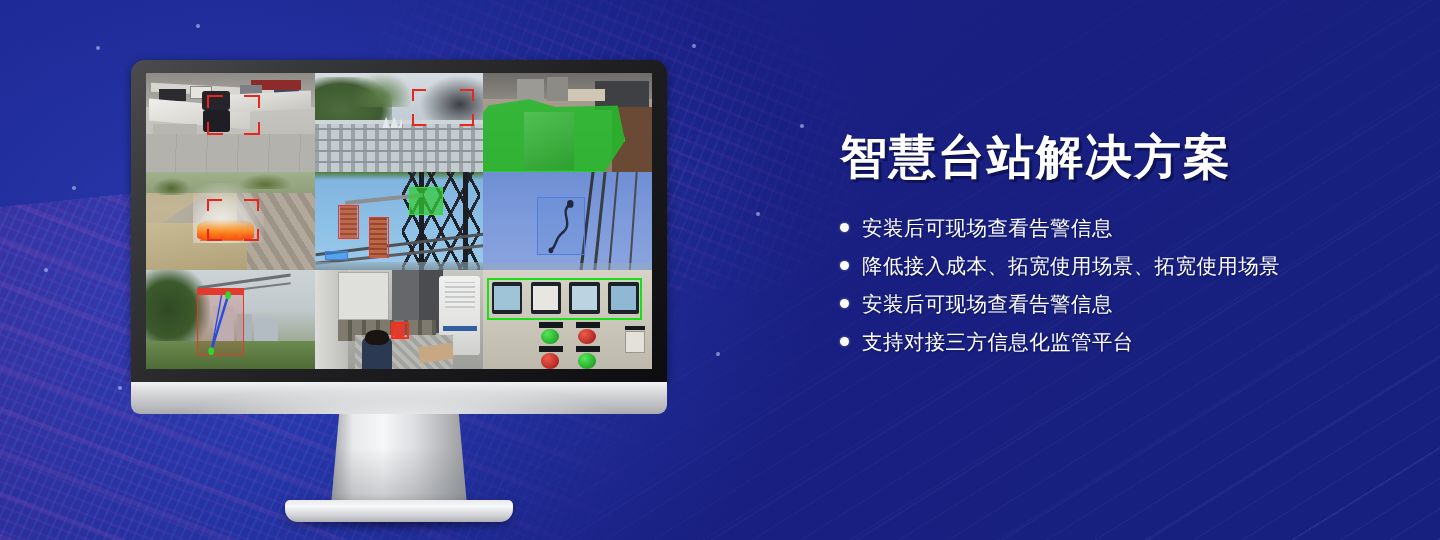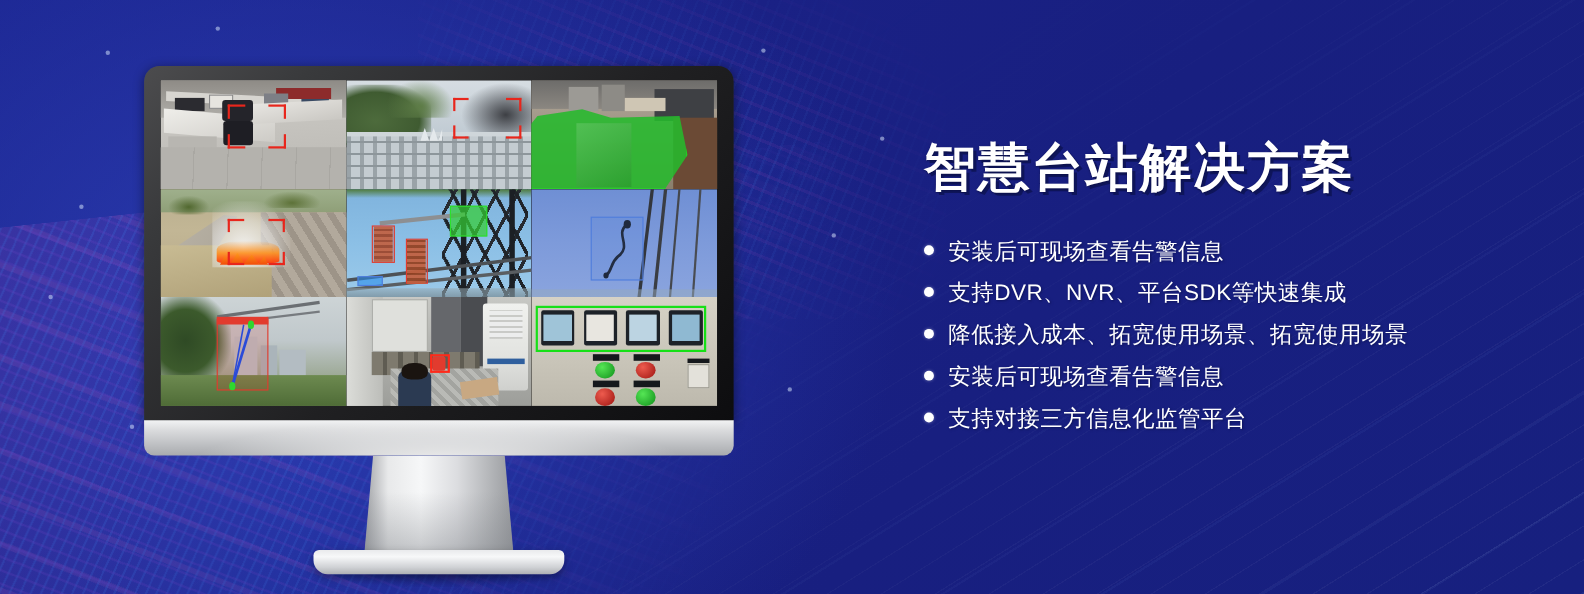--- a/index.html
+++ b/index.html
@@ -113,21 +113,20 @@
   .box-green { position:absolute; border:1.5px solid #2fd72f; background:rgba(47,215,47,.26); }
   .box-blue { position:absolute; border:1.5px solid #4f7ddd; background:rgba(79,125,221,.18); }
 
   
   .panel { position:absolute; left:840px; top:132px; width:560px; }
   .title {
     font-size:47px; font-weight:bold; color:#ffffff; letter-spacing:2px;
     line-height:1.08;
     text-shadow:3px 3px 0 rgba(8,12,60,.55), 0 1px 2px rgba(0,0,0,.35);
     white-space:nowrap;
-    font-family:Liberation Mono, monospace;
   }
   .bullets { margin-top:26px; }
   .bullet { display:flex; align-items:center; height:38px; }
   .dot {
     width:9px; height:9px; border-radius:50%; background:#ffffff;
     flex:0 0 auto; margin-right:13px;
     box-shadow:0 0 3px rgba(255,255,255,.4);
   }
   .btext {
     font-size:20.5px; color:#ffffff; letter-spacing:.4px;
@@ -338,24 +337,20 @@
   <div class="panel">
     <div class="title">智慧台站解决方案</div>
 
     <div class="bullets">
       <div class="bullet">
         <span class="dot"></span>
         <span class="btext">安装后可现场查看告警信息</span>
       </div>
       <div class="bullet">
         <span class="dot"></span>
-        <span class="btext">支持DVR、NVR、平台SDK等快速集成</span>
-      </div>
-      <div class="bullet">
-        <span class="dot"></span>
         <span class="btext">降低接入成本、拓宽使用场景、拓宽使用场景</span>
       </div>
       <div class="bullet">
         <span class="dot"></span>
         <span class="btext">安装后可现场查看告警信息</span>
       </div>
       <div class="bullet">
         <span class="dot"></span>
         <span class="btext">支持对接三方信息化监管平台</span>
       </div>

